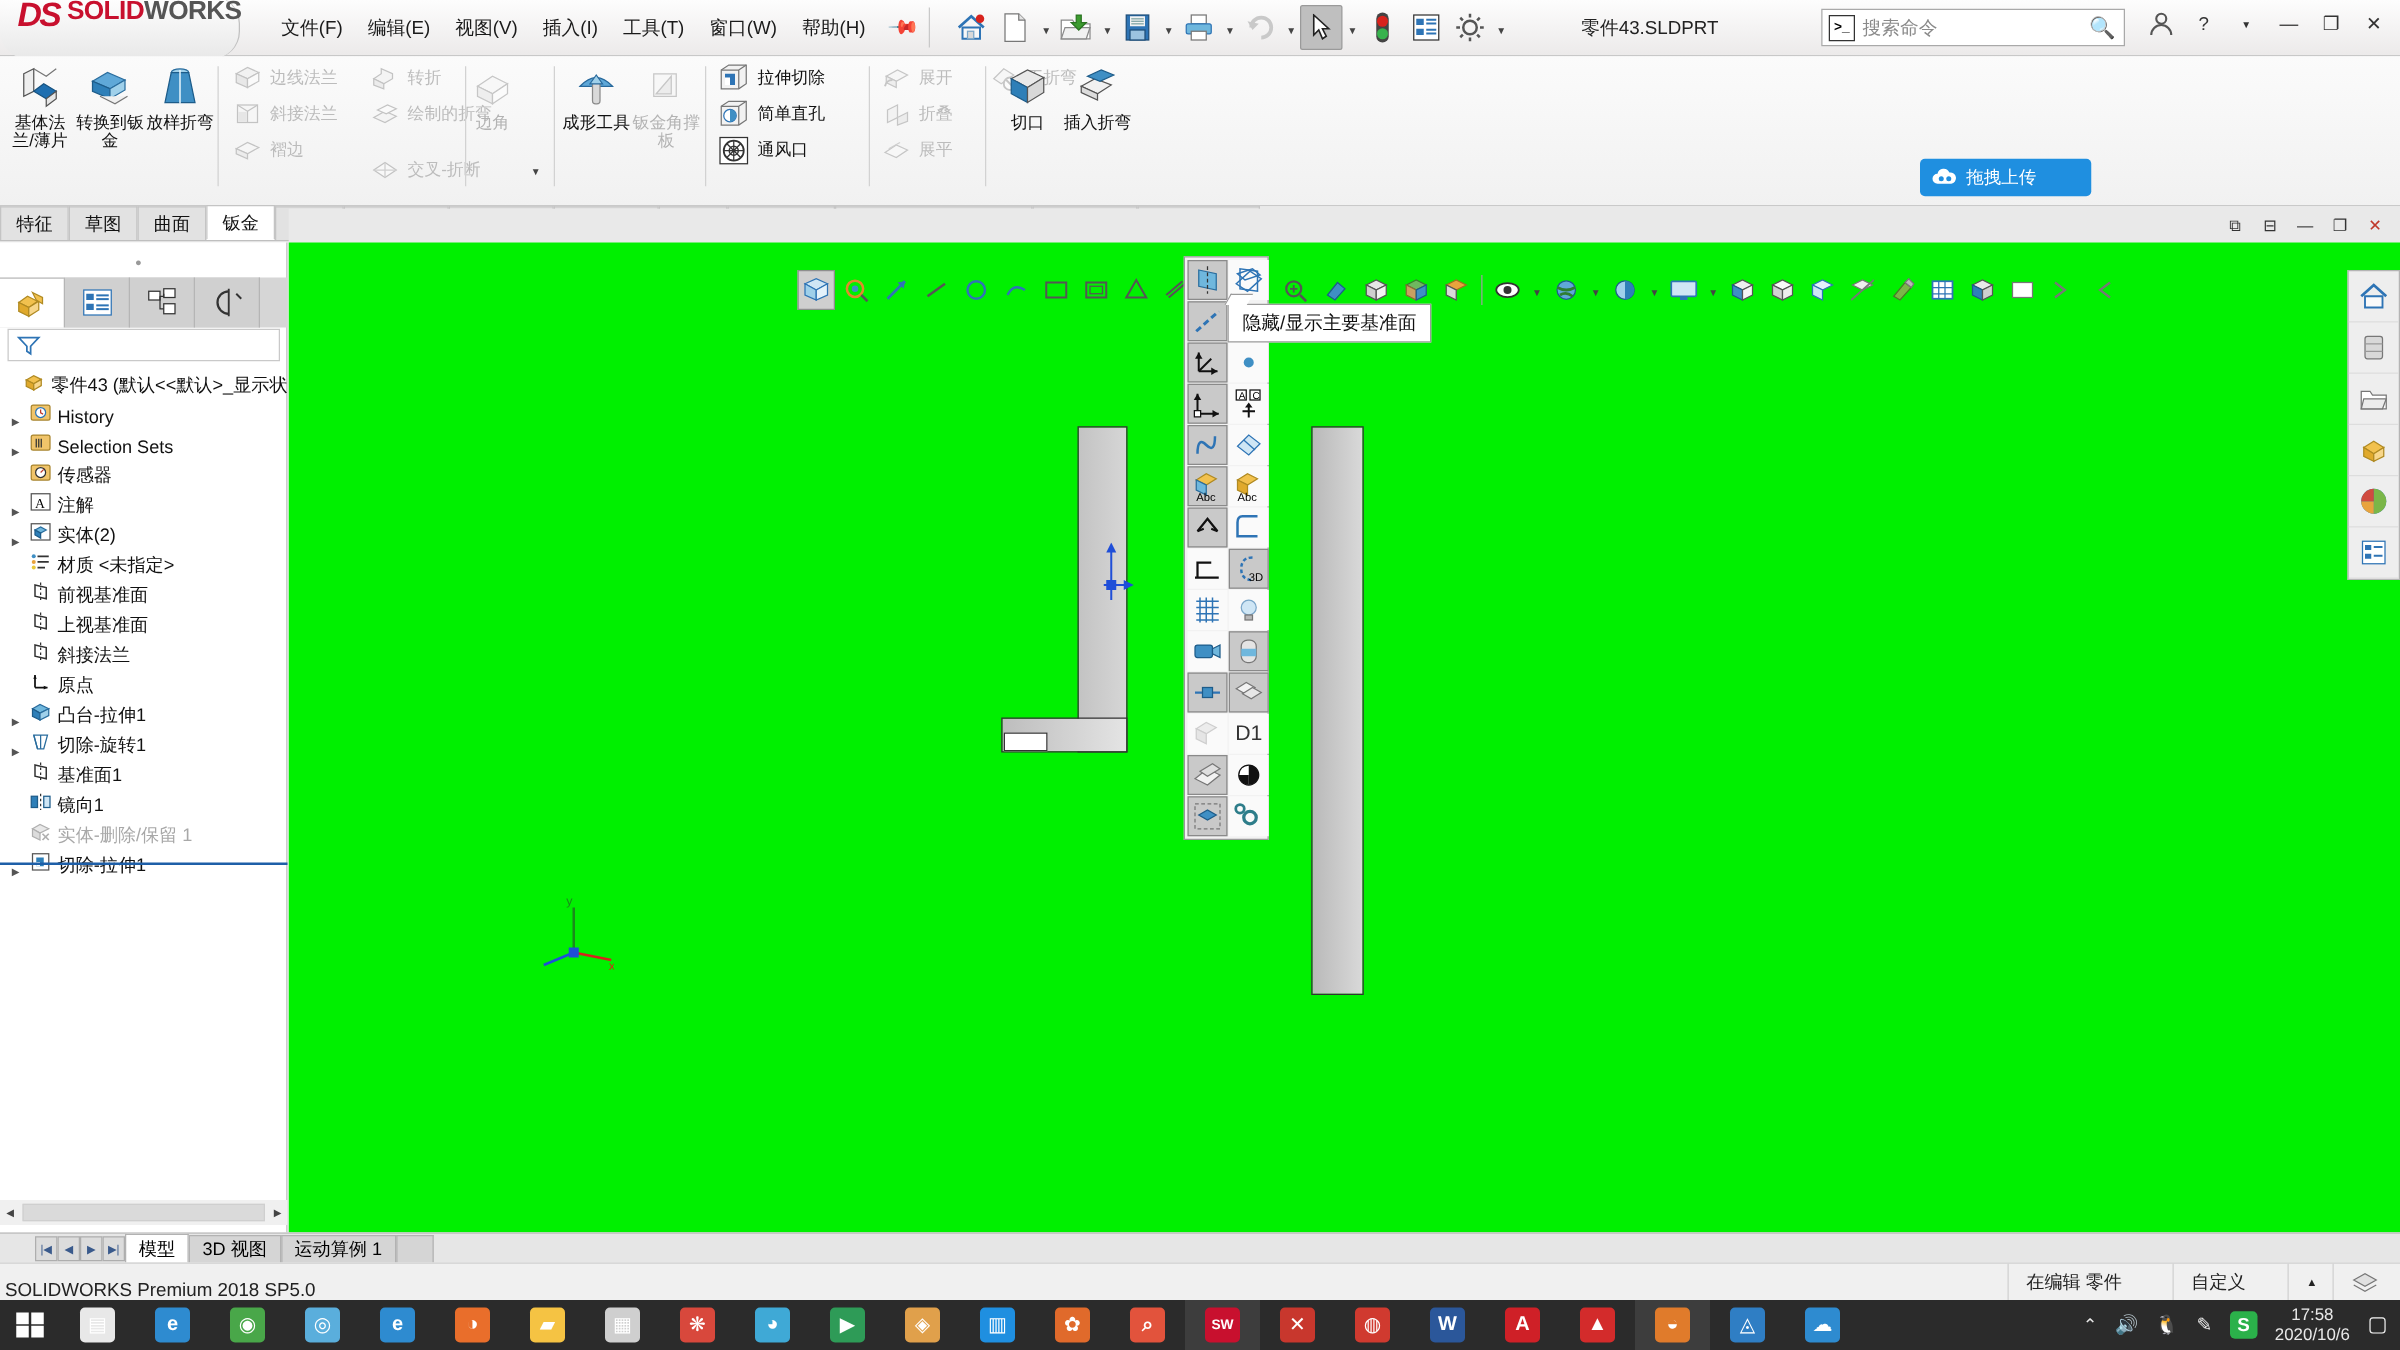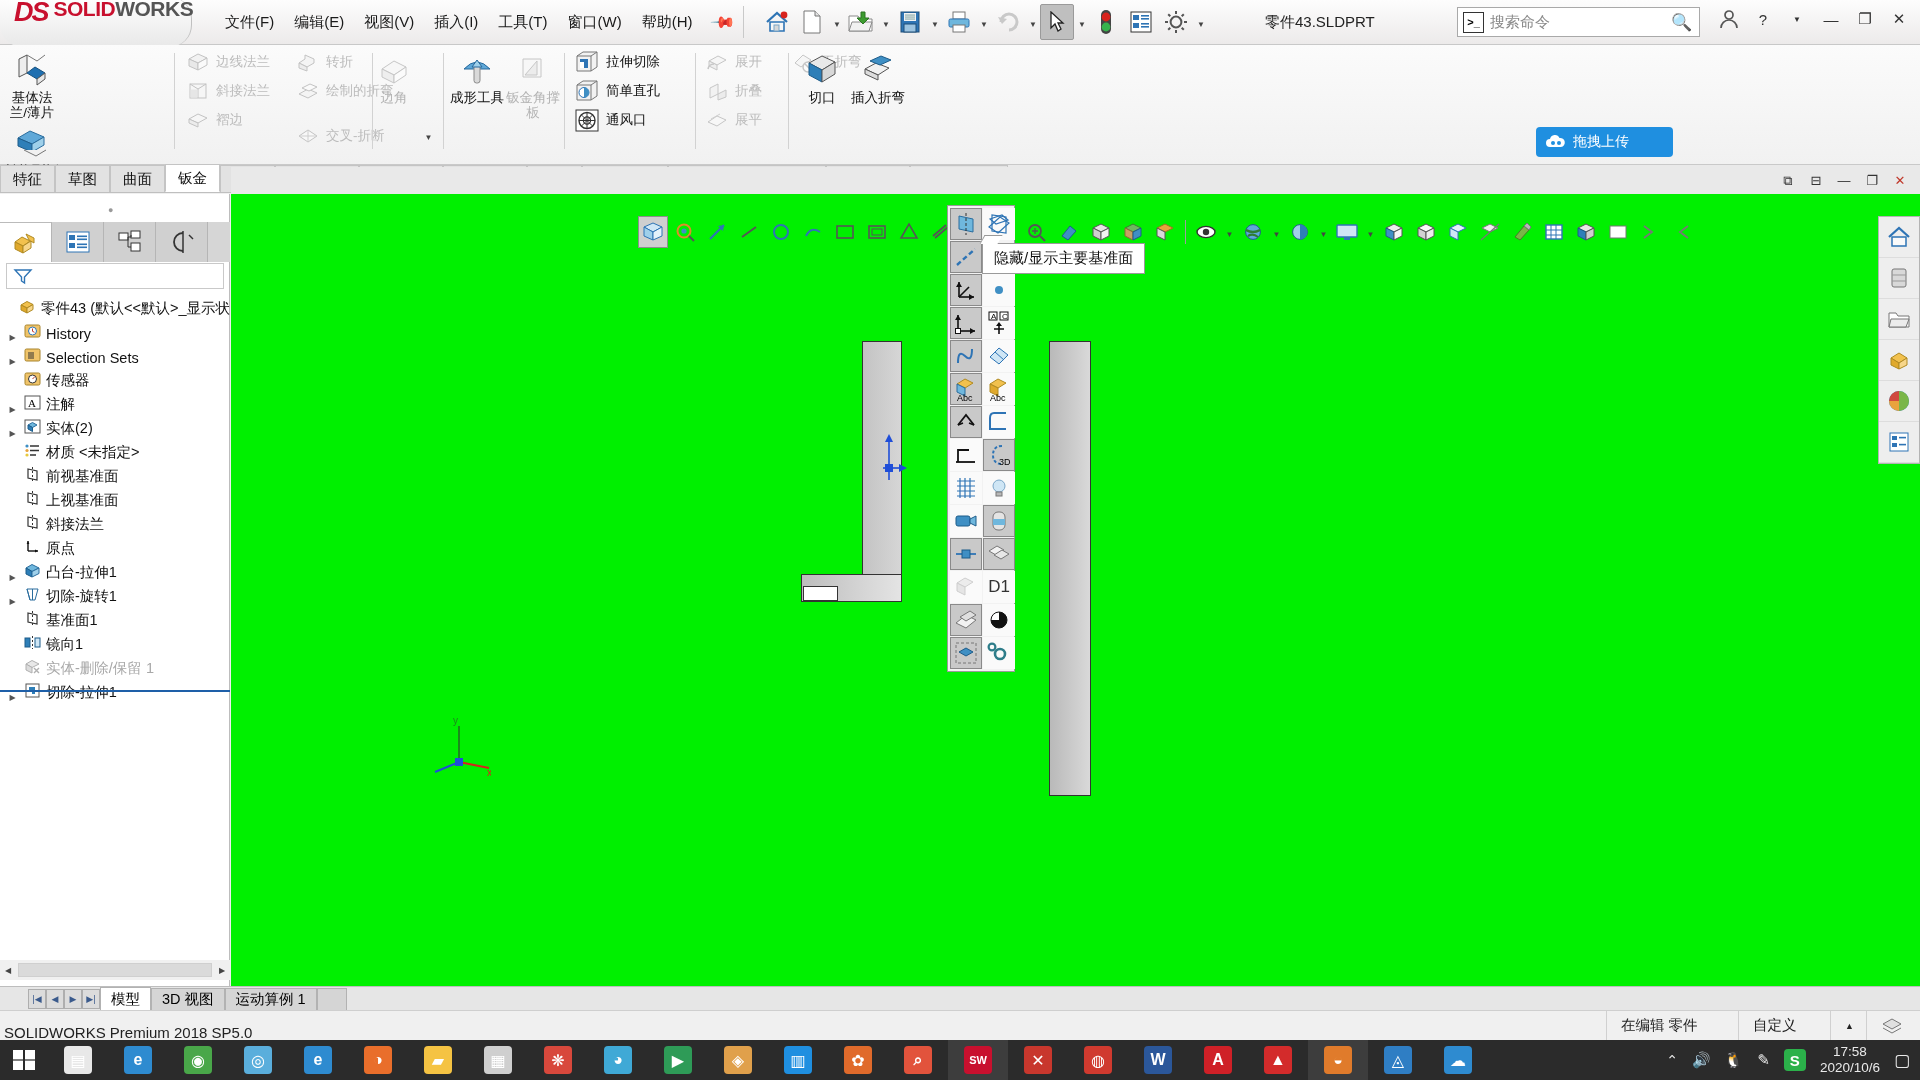--- a/index.html
+++ b/index.html
@@ -281,21 +281,21 @@
       <div class="b">?</div>
       <div class="b" style="font-size:8px;">▼</div>
       <div class="b">—</div>
       <div class="b">❐</div>
       <div class="b">✕</div>
     </div>
   </div>
 
   <div class="ribbon">
 
-    <div class="rgroup" style="left:4px;flex-direction:column;">
+    <div class="rgroup" style="left:4px;">
       <div class="bigbtn">
         <svg width="36" height="34" viewBox="0 0 36 34">
             <path d="M5 6 L13 2 L13 20 L5 24 Z" fill="#eee" stroke="#555"></path>
             <path d="M13 20 L23 26 L31 20 L21 14 Z" fill="#1f6fb0" stroke="#17527f"></path>
             <path d="M23 26 L23 32 L31 26 L31 20 Z" fill="#e6e6e6" stroke="#555"></path>
             <path d="M13 2 L23 8 L31 2" fill="none" stroke="#777"></path>
           </svg>
         <div class="lbl">基体法兰/薄片</div>
       </div>
       <div class="bigbtn">

